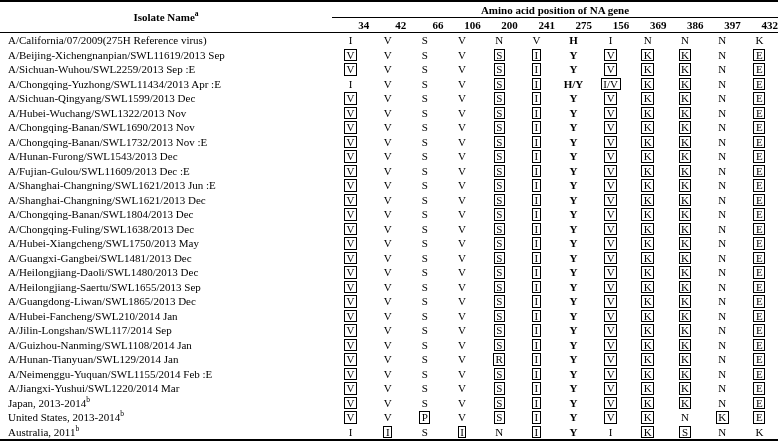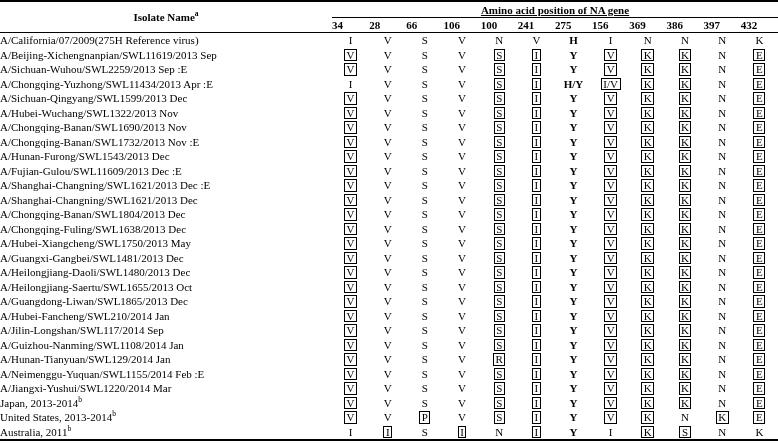--- a/index.html
+++ b/index.html
@@ -26,38 +26,37 @@
     vertical-align:middle;
   }
   th.isolate-head{
     text-align:center;
     border-bottom:1.5px solid #000;
   }
   th.group-head{
     text-align:center;
     height:15px;
     border-bottom:1px solid #000;
-    text-decoration:underline;
   }
   tr.pos-row th{
     height:14px;
-    text-align:left;
+    text-align:right;
     border-bottom:1.5px solid #000;
   }
   tbody td{
     font-size:11px;
     height:14.5px;
     padding:0;
     line-height:12px;
     white-space:nowrap;
     overflow:hidden;
   }
   td.name-cell{
     text-align:left;
-    padding-left:0;
+    padding-left:8px;
   }
   td.aa-cell{text-align:center;}
   span.boxed{
     display:inline-block;
     border:1px solid #000;
     padding:0 1.5px;
     line-height:10.5px;
     font-size:11px;
   }
   span.em{font-weight:bold;}
@@ -87,24 +86,24 @@
         <col>
         <col>
     </colgroup>
     <thead>
       <tr>
         <th class="isolate-head" rowspan="2"><span>Isolate Name</span><sup>a</sup></th>
         <th class="group-head" colspan="12">Amino acid position of NA gene</th>
       </tr>
       <tr class="pos-row" id="pos-row">
           <th>34</th>
-          <th>28</th>
+          <th>42</th>
           <th>66</th>
           <th>106</th>
-          <th>100</th>
+          <th>200</th>
           <th>241</th>
           <th>275</th>
           <th>156</th>
           <th>369</th>
           <th>386</th>
           <th>397</th>
           <th>432</th>
         </tr>
     </thead>
     <tbody id="table-body">
@@ -252,21 +251,21 @@
           <td class="aa-cell"><span class="boxed">S</span></td>
           <td class="aa-cell"><span class="boxed">I</span></td>
           <td class="aa-cell"><span class="em">Y</span></td>
           <td class="aa-cell"><span class="boxed">V</span></td>
           <td class="aa-cell"><span class="boxed">K</span></td>
           <td class="aa-cell"><span class="boxed">K</span></td>
           <td class="aa-cell"><span>N</span></td>
           <td class="aa-cell"><span class="boxed">E</span></td>
         </tr>
         <tr>
-          <td class="name-cell">A/Shanghai-Changning/SWL1621/2013 Dec :E</td>
+          <td class="name-cell">A/Shanghai-Changning/SWL1621/2013 Jun :E</td>
           <td class="aa-cell"><span class="boxed">V</span></td>
           <td class="aa-cell"><span>V</span></td>
           <td class="aa-cell"><span>S</span></td>
           <td class="aa-cell"><span>V</span></td>
           <td class="aa-cell"><span class="boxed">S</span></td>
           <td class="aa-cell"><span class="boxed">I</span></td>
           <td class="aa-cell"><span class="em">Y</span></td>
           <td class="aa-cell"><span class="boxed">V</span></td>
           <td class="aa-cell"><span class="boxed">K</span></td>
           <td class="aa-cell"><span class="boxed">K</span></td>
@@ -357,21 +356,21 @@
           <td class="aa-cell"><span class="boxed">S</span></td>
           <td class="aa-cell"><span class="boxed">I</span></td>
           <td class="aa-cell"><span class="em">Y</span></td>
           <td class="aa-cell"><span class="boxed">V</span></td>
           <td class="aa-cell"><span class="boxed">K</span></td>
           <td class="aa-cell"><span class="boxed">K</span></td>
           <td class="aa-cell"><span>N</span></td>
           <td class="aa-cell"><span class="boxed">E</span></td>
         </tr>
         <tr>
-          <td class="name-cell">A/Heilongjiang-Saertu/SWL1655/2013 Oct</td>
+          <td class="name-cell">A/Heilongjiang-Saertu/SWL1655/2013 Sep</td>
           <td class="aa-cell"><span class="boxed">V</span></td>
           <td class="aa-cell"><span>V</span></td>
           <td class="aa-cell"><span>S</span></td>
           <td class="aa-cell"><span>V</span></td>
           <td class="aa-cell"><span class="boxed">S</span></td>
           <td class="aa-cell"><span class="boxed">I</span></td>
           <td class="aa-cell"><span class="em">Y</span></td>
           <td class="aa-cell"><span class="boxed">V</span></td>
           <td class="aa-cell"><span class="boxed">K</span></td>
           <td class="aa-cell"><span class="boxed">K</span></td>

